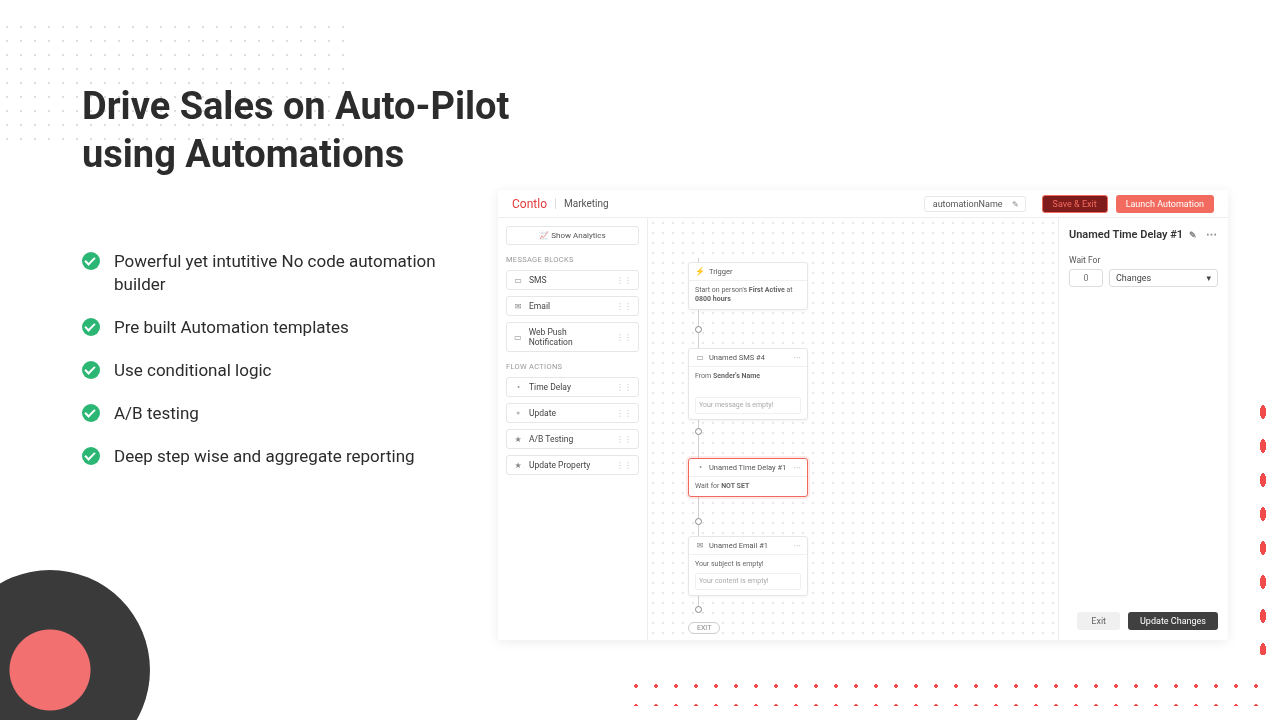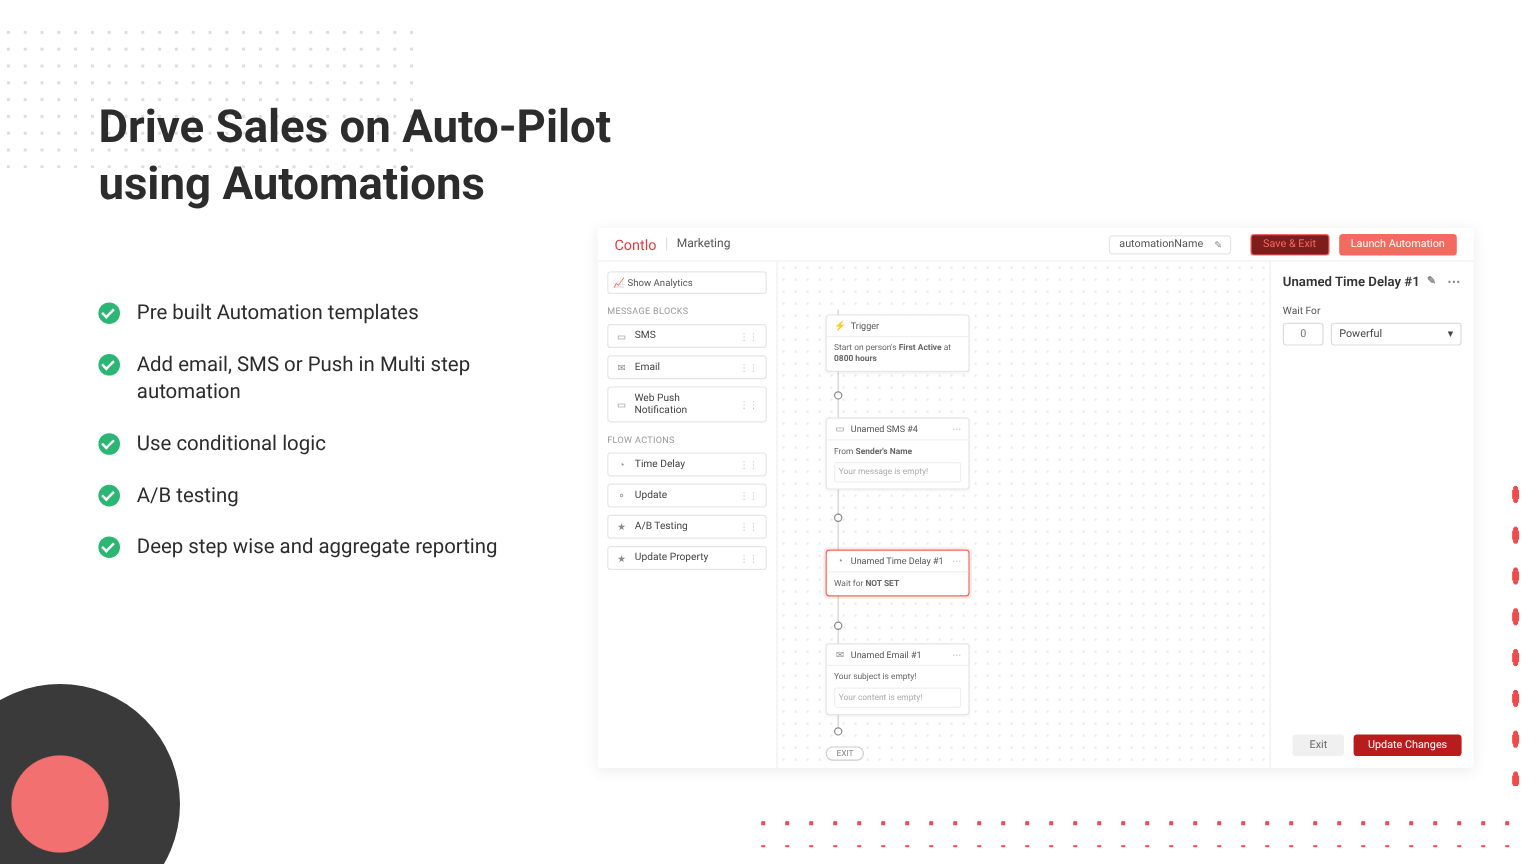--- a/index.html
+++ b/index.html
@@ -17,26 +17,26 @@
   .check::after{content:"";position:absolute;left:5px;top:3px;width:4px;height:8px;border:solid #fff;border-width:0 2px 2px 0;transform:rotate(45deg)}
   
   .app{position:absolute;top:190px;left:498px;width:730px;height:450px;background:#fff;border-radius:3px;box-shadow:0 2px 12px rgba(0,0,0,.08);font-size:9px;color:#333;display:flex;flex-direction:column}
   .app-header{height:28px;border-bottom:1px solid #eee;display:flex;align-items:center;padding:0 14px;gap:8px}
   .brand-red{color:#e23b3b;font-weight:400;font-size:12px}
   .brand-sub{font-size:10px;color:#555;border-left:1px solid #ddd;padding-left:8px}
   .name-pill{margin-left:auto;border:1px solid #e6e6e6;border-radius:3px;padding:2px 22px 2px 8px;font-size:9px;color:#555;position:relative}
   .name-pill .pen{position:absolute;right:6px;top:3px;font-size:8px;color:#888}
   .btn-outline{border:1px solid #f26b5e;color:#f26b5e;background:#7f1d1d;padding:3px 10px;border-radius:3px;font-size:9px;cursor:pointer}
   .btn-solid{background:#f26b5e;color:#fff;border:none;padding:4px 10px;border-radius:3px;font-size:9px;cursor:pointer}
-  .btn-blue{background:#b91c1c;color:#fff;border:none;padding:4px 12px;border-radius:3px;font-size:9px;cursor:pointer}
+  .btn-blue{background:#404040;color:#fff;border:none;padding:4px 12px;border-radius:3px;font-size:9px;cursor:pointer}
   .btn-gray{background:#f0f0f0;color:#666;border:none;padding:4px 14px;border-radius:3px;font-size:9px;cursor:pointer}
   .app-body{flex:1;display:flex;min-height:0}
   
   .left{width:150px;border-right:1px solid #eee;padding:8px;display:flex;flex-direction:column;gap:6px}
-  .show-analytics{border:1px solid #e6e6e6;border-radius:3px;padding:4px;font-size:8px;color:#555;cursor:pointer}
+  .show-analytics{border:1px solid #e6e6e6;border-radius:3px;padding:4px;text-align:center;font-size:8px;color:#555;cursor:pointer}
   .group-label{font-size:7.5px;color:#999;letter-spacing:.3px;margin-top:4px}
   .block{border:1px solid #e6e6e6;border-radius:3px;padding:4px 6px;display:flex;align-items:center;gap:6px;font-size:8.5px;color:#444;cursor:grab;background:#fff}
   .block .grip{margin-left:auto;color:#bbb;font-size:8px}
   .ico{width:10px;text-align:center;color:#888;font-size:8px}
   
   .canvas{flex:1;position:relative;background-image:radial-gradient(#e8e8e8 .8px,transparent .8px);background-size:10px 10px;padding:10px 0;overflow:hidden}
   .flow-line{position:absolute;left:50px;top:40px;bottom:30px;width:1px;background:#d0d0d0}
   .node-dot{position:absolute;left:47px;width:7px;height:7px;border-radius:50%;border:1px solid #888;background:#fff}
   .card{position:absolute;left:40px;width:120px;background:#fff;border:1px solid #e6e6e6;border-radius:3px;box-shadow:0 1px 3px rgba(0,0,0,.05)}
   .card.selected{border:1.5px solid #ef6a5d;box-shadow:0 0 0 2px rgba(239,106,93,.15)}
@@ -65,25 +65,25 @@
 <div class="quarter-circle"></div>
 
 <div class="headline">
   <div>Drive Sales on Auto-Pilot</div>
   <div>using Automations</div>
 </div>
 
 <div class="bullets">
   <div class="bullet">
       <span class="check"></span>
+      <span>Powerful yet intutitive No code automation builder</span>
+    </div>
+  <div class="bullet">
+      <span class="check"></span>
       <span>Pre built Automation templates</span>
-    </div>
-  <div class="bullet">
-      <span class="check"></span>
-      <span>Add email, SMS or Push in Multi step automation</span>
     </div>
   <div class="bullet">
       <span class="check"></span>
       <span>Use conditional logic</span>
     </div>
   <div class="bullet">
       <span class="check"></span>
       <span>A/B testing</span>
     </div>
   <div class="bullet">
@@ -160,21 +160,21 @@
           </div>
         <div class="card-body"><span>Start on person's </span><b>First Active</b><span> at </span><b>0800 hours</b></div>
       </div>
 
       <div class="card" style="top:130px">
         <div class="card-head">
             <span class="ico">▭</span>
             <span>Unamed SMS #4</span>
             <span class="more">⋯</span>
           </div>
-        <div class="card-body"><span>From </span><b>Sender's Name</b><div class="muted" style="margin-top:4px;border:1px solid #f0f0f0;border-radius:2px;padding:3px">Your message is empty!</div></div>
+        <div class="card-body"><span>From </span><b>Sender's Name</b><div class="muted" style="margin-top:16px;border:1px solid #f0f0f0;border-radius:2px;padding:3px">Your message is empty!</div></div>
       </div>
 
       <div class="card selected" style="top:240px">
         <div class="card-head">
             <span class="ico">◔</span>
             <span>Unamed Time Delay #1</span>
             <span class="more">⋯</span>
           </div>
         <div class="card-body"><span>Wait for </span><b>NOT SET</b></div>
       </div>
@@ -197,21 +197,21 @@
     <div class="right">
       <div class="right-title">
         <span>Unamed Time Delay #1</span>
         <span class="pen">✎</span>
         <span class="more">⋯</span>
       </div>
       <div class="field-label">Wait For</div>
       <div class="field-row">
         <input class="num-input" placeholder="0" style="">
         <div class="select">
-            <span>Powerful</span>
+            <span>Changes</span>
             <span>▾</span>
           </div>
       </div>
       <div class="right-footer">
         <button class="btn-gray">Exit</button>
         <button class="btn-blue">Update Changes</button>
       </div>
     </div>
   </div>
 </div>

